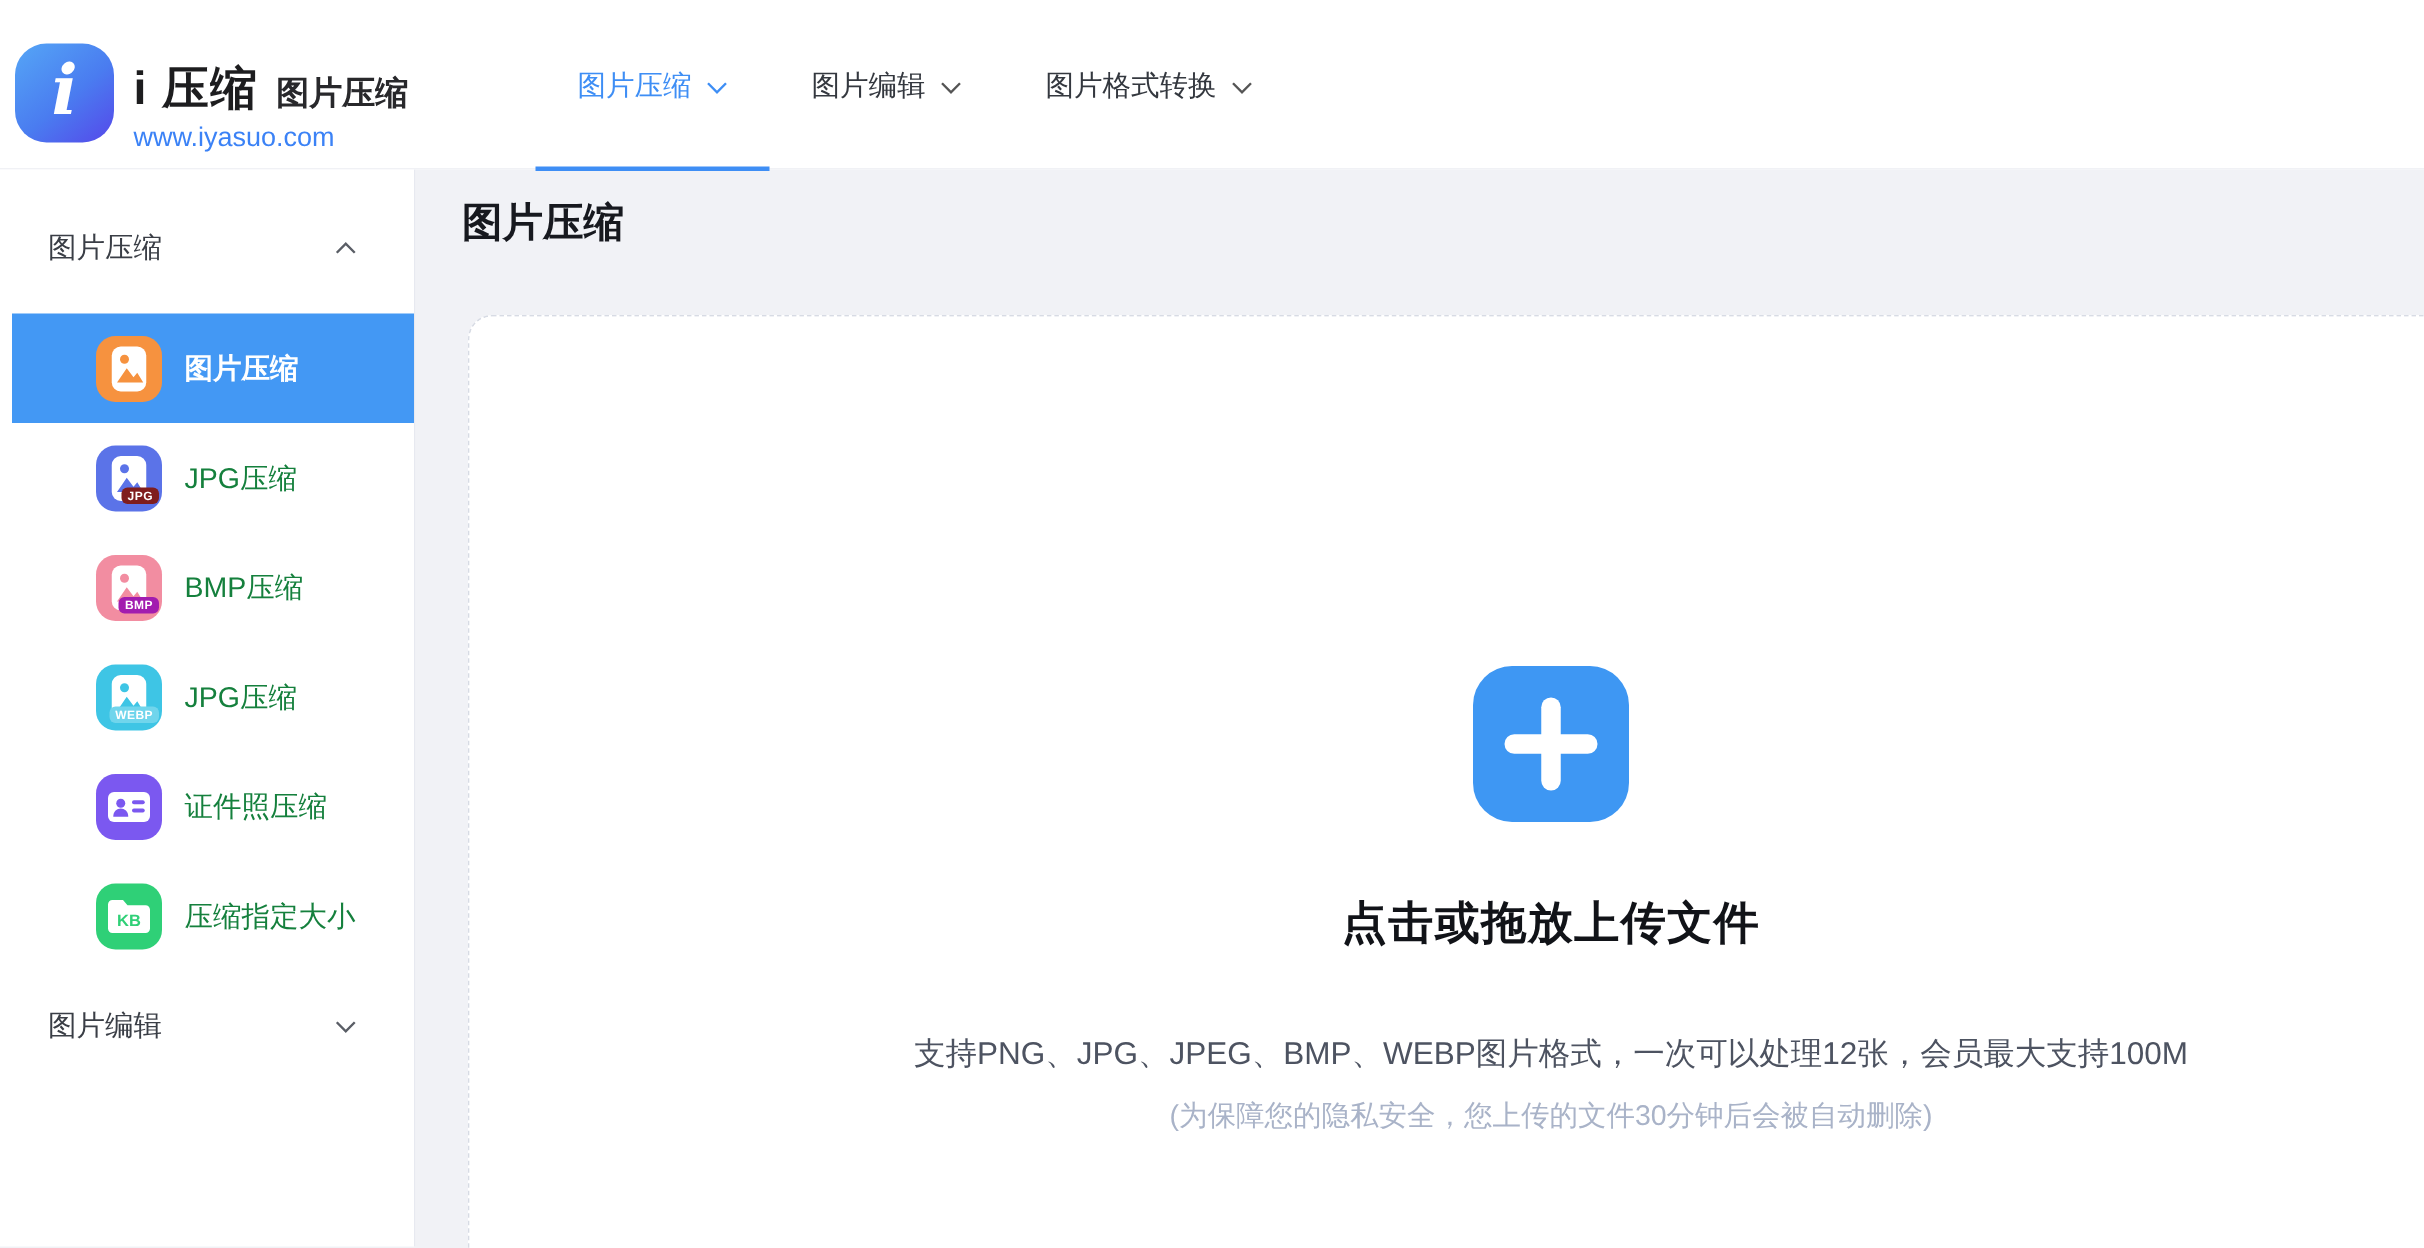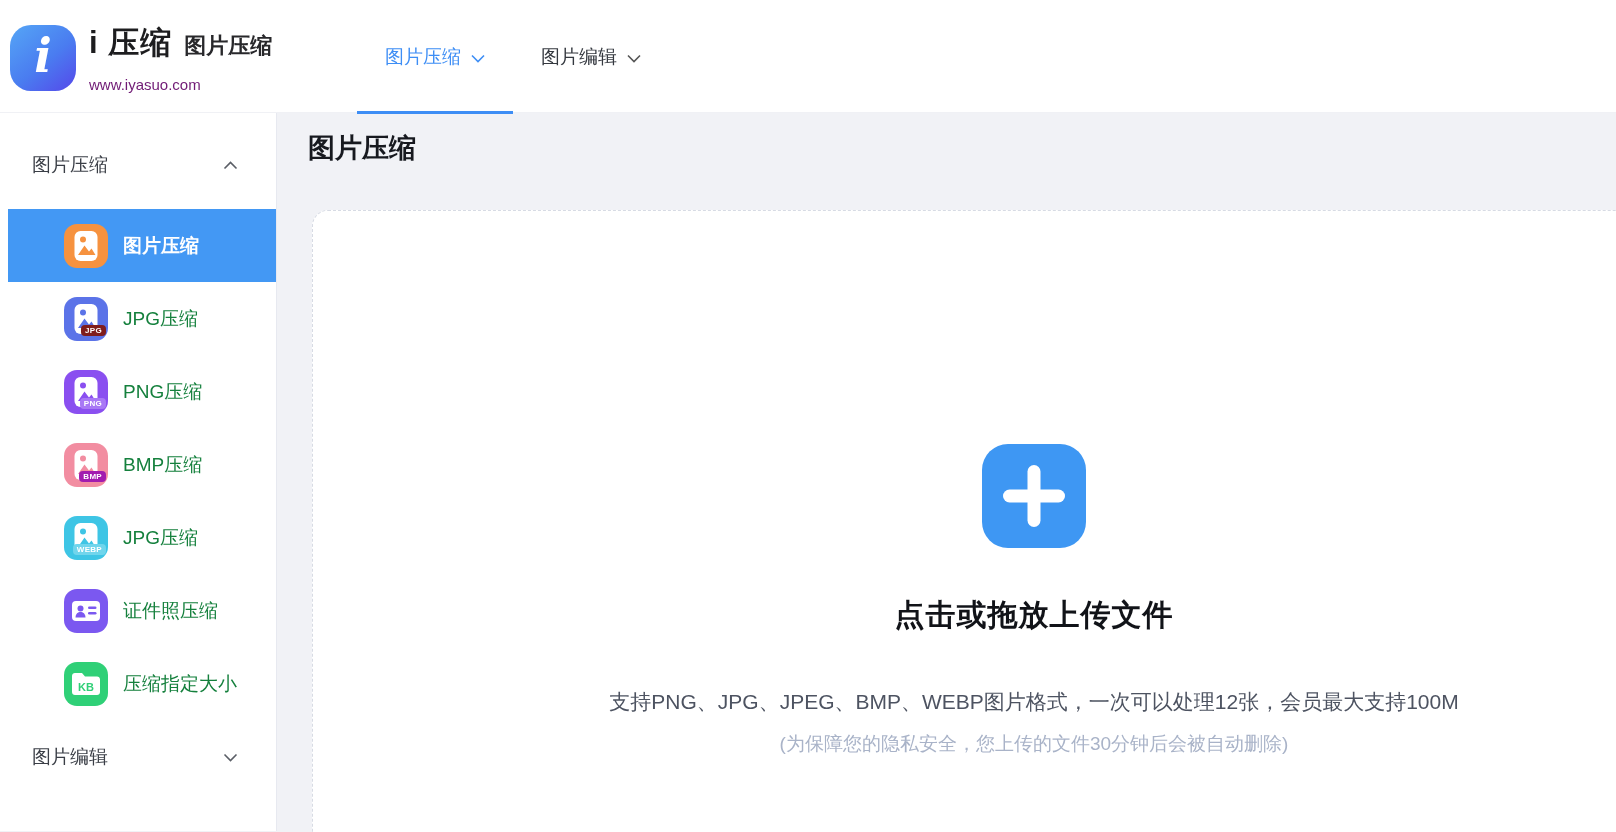--- a/index.html
+++ b/index.html
@@ -6,24 +6,24 @@
   html,body { width:1616px; height:832px; overflow:hidden; }
   body { font-family:"Liberation Sans","DejaVu Sans",sans-serif; background:#f1f2f6; color:#333; }
 
   
   .header { position:relative; height:113px; background:#fff; border-bottom:1px solid #f0f1f5; }
   .logo { position:absolute; left:10px; top:22px; display:flex; gap:13px; align-items:center; cursor:pointer; }
   .logo-icon { width:66px; height:66px; border-radius:21px; flex:0 0 auto;
     background:linear-gradient(140deg,#55a6f6 0%,#4a7cf0 55%,#5548ea 100%);
     display:flex; align-items:center; justify-content:center;
     color:#fff; font:italic 700 46px/1 "DejaVu Serif","Liberation Serif",serif; padding-bottom:4px; }
-  .brand-line { display:flex; align-items:baseline; gap:12px; white-space:nowrap; }
+  .brand-line { display:flex; align-items:baseline; gap:12px; white-space:nowrap;margin-top:16px; }
   .brand-name { font-size:31px; font-weight:800; color:#1d1d1f; letter-spacing:1px; }
   .brand-tagline { font-size:22px; font-weight:700; color:#28282b; }
-  .brand-domain { font-size:15px; color:#701a75; margin-top:12px; }
+  .brand-domain { font-size:18px; color:#3b82f6; margin-top:1px; }
 
   .nav { position:absolute; left:357px; top:0; height:113px; display:flex; }
   .nav-tab { position:relative; display:flex; align-items:center; gap:10px;
     padding:0 28px; font-size:19px; color:#34383f; cursor:pointer; }
   .nav-tab .chev { margin-top:3px; }
   .nav-tab.active { color:#3e8ef5; }
   .nav-tab.active::after { content:""; position:absolute; left:0; right:0; bottom:-1px; height:3px; background:#3e8ef5; }
 
   .vip-btn { position:absolute; right:73px; top:28px; width:176px; height:55px; border:none;
     border-radius:28px; background:linear-gradient(135deg,#fefdf6 0%,#fbf0cd 45%,#f2d99c 100%);
@@ -91,20 +91,28 @@
       </span>
     </div>
     <div class="nav-tab">
       <span>图片编辑</span>
       <span class="chev">
         <svg width="14" height="9" viewBox="0 0 14 9">
             <polyline points="1,1.5 7,7.5 13,1.5" fill="none" stroke="#555" stroke-width="1.6"></polyline>
           </svg>
       </span>
     </div>
+    <div class="nav-tab">
+      <span>图片格式转换</span>
+      <span class="chev">
+        <svg width="14" height="9" viewBox="0 0 14 9">
+            <polyline points="1,1.5 7,7.5 13,1.5" fill="none" stroke="#555" stroke-width="1.6"></polyline>
+          </svg>
+      </span>
+    </div>
   </div>
 
 </div>
 
 <div class="layout">
 
   <div class="sidebar">
     <div class="section-header">
       <span>图片压缩</span>
       <span class="chev">
@@ -133,31 +141,20 @@
           <svg viewBox="0 0 44 44">
               <rect x="10.5" y="7" width="23" height="30" rx="6" fill="#fff"></rect>
               <circle cx="19" cy="15.5" r="3" fill="currentColor"></circle>
               <path d="M14 31 L20.5 21.5 L25 27.5 L27.5 24.5 L31.5 31 Z" fill="currentColor"></path>
             </svg>
           <span class="app-badge" style="background: #7f1d1d;">JPG</span>
         </span>
         <span class="label">JPG压缩</span>
       </li>
 
-      <li class="side-item">
-        <span class="app-icon" style="color: rgb(138, 79, 240);">
-          <svg viewBox="0 0 44 44">
-              <rect x="10.5" y="7" width="23" height="30" rx="6" fill="#fff"></rect>
-              <circle cx="19" cy="15.5" r="3" fill="currentColor"></circle>
-              <path d="M14 31 L20.5 21.5 L25 27.5 L27.5 24.5 L31.5 31 Z" fill="currentColor"></path>
-            </svg>
-          <span class="app-badge" style="background: rgb(168, 120, 245);">PNG</span>
-        </span>
-        <span class="label">PNG压缩</span>
-      </li>
 
       <li class="side-item">
         <span class="app-icon" style="color: rgb(242, 141, 161);">
           <svg viewBox="0 0 44 44">
               <rect x="10.5" y="7" width="23" height="30" rx="6" fill="#fff"></rect>
               <circle cx="19" cy="15.5" r="3" fill="currentColor"></circle>
               <path d="M14 31 L20.5 21.5 L25 27.5 L27.5 24.5 L31.5 31 Z" fill="currentColor"></path>
             </svg>
           <span class="app-badge" style="background: #a21caf;">BMP</span>
         </span>

